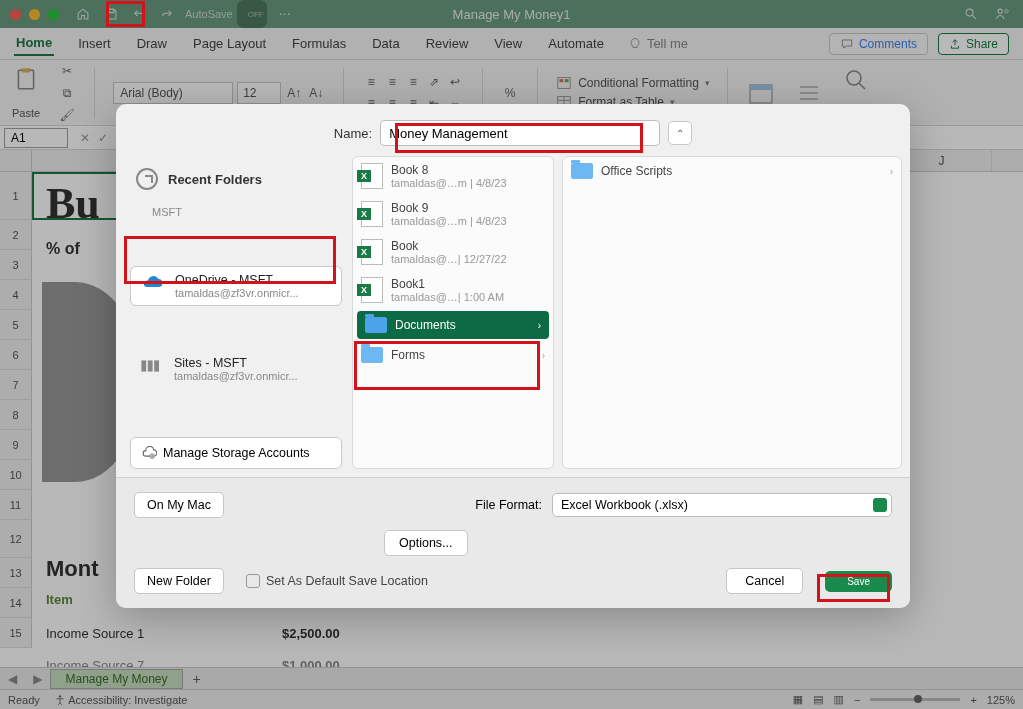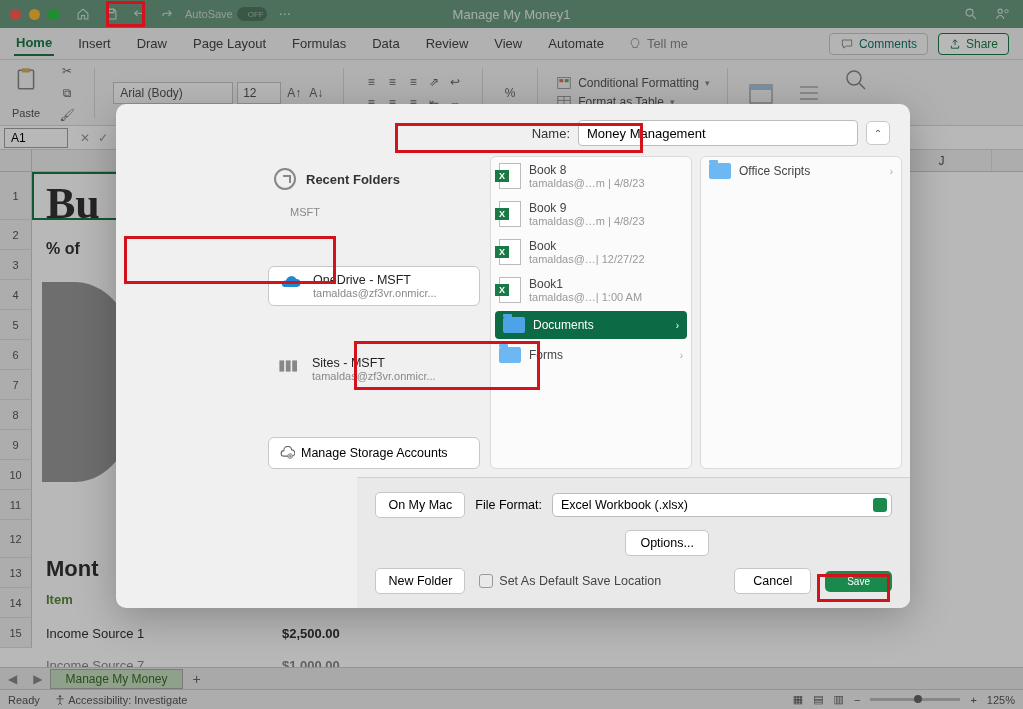--- a/index.html
+++ b/index.html
@@ -9,29 +9,29 @@
   
   .titlebar { height: 28px; background: #6a9b80; display: flex; align-items: center; padding: 0 10px; color: #e9f0eb; font-size: 12px; position: relative; }
   .traffic { display: flex; gap: 8px; }
   .traffic span { width: 11px; height: 11px; border-radius: 50%; display: inline-block; }
   .tl-red { background: #ff5f57; } .tl-yellow { background: #febc2e; } .tl-green { background: #28c840; }
   .qat { display: flex; align-items: center; gap: 8px; margin-left: 14px; }
   .qat-btn { width: 20px; height: 20px; display:flex; align-items:center; justify-content:center; color:#dbe8df; }
   .title-center { position:absolute; left:50%; transform:translateX(-50%); font-size:13px; color:#e6efe9; }
   .title-right { margin-left:auto; display:flex; gap:12px; color:#dbe8df; }
   .autosave { display:flex; align-items:center; gap:4px; font-size:11px; color:#cddcd2; }
-  .autosave-toggle { width:30px; height:14px; border-radius:7px; background:#4f7960; display:flex; align-items:center; font-size:8px; color:#a8c0b0; padding:0 3px; justify-content:flex-end; }
+  .autosave-toggle { width:30px; height:28px; border-radius:7px; background:#4f7960; display:flex; align-items:center; font-size:8px; color:#a8c0b0; padding:0 3px; justify-content:flex-end; }
 
   
   .ribbon-tabs { height: 32px; background:#f5f5f5; display:flex; align-items:center; padding:0 14px; border-bottom:1px solid #d8d8d8; gap:22px; font-size:13px; color:#444; }
   .ribbon-tabs .tab { padding:4px 2px; cursor:pointer; }
   .ribbon-tabs .tab.active { color:#1a7a46; border-bottom:2px solid #1a7a46; font-weight:600; }
   .tellme { display:flex; align-items:center; gap:5px; color:#888; }
   .ribbon-right { margin-left:auto; display:flex; gap:10px; }
-  .comments-btn, .share-btn { border:1px solid #c9c9c9; padding:3px 10px; border-radius:4px; font-size:12px; display:flex; align-items:center; gap:5px; color:#0f766e; background:#fafafa; }
+  .comments-btn, .share-btn { border:1px solid #c9c9c9; padding:3px 10px; border-radius:4px; font-size:12px; display:flex; align-items:center; gap:5px; color:#3b82f6; background:#fafafa; }
   .share-btn { background:#fff; color:#1a7a46; border-color:#1a7a46; }
 
   
   .ribbon { height:66px; background:#f5f5f5; display:flex; align-items:center; padding:4px 12px; gap:18px; border-bottom:1px solid #d8d8d8; font-size:12px; color:#555; }
   .rib-group { display:flex; flex-direction:column; align-items:center; gap:15px; }
   .rib-icon { width:26px; height:26px; }
   .rib-sep { width:1px; height:50px; background:#d8d8d8; }
   .fontbox { display:flex; align-items:center; gap:4px; }
   .fontname { width:120px; height:22px; border:1px solid #c8c8c8; background:#fff; padding:0 6px; font-size:12px; display:flex; align-items:center; }
   .fontsize { width:44px; height:22px; border:1px solid #c8c8c8; background:#fff; padding:0 5px; font-size:12px; display:flex; align-items:center; }
@@ -71,21 +71,21 @@
   .sheet-tab { background:#c7e0c0; padding:2px 14px; border:1px solid #aaa; color:#3b6b2a; }
   .add-sheet { padding:0 10px; color:#666; font-size:14px; }
 
   
   .statusbar { position:absolute; bottom:0; left:0; right:0; height:20px; background:#f0f0f0; border-top:1px solid #ccc; display:flex; align-items:center; font-size:11px; color:#555; padding:0 8px; gap:14px; }
   .statusbar .right { margin-left:auto; display:flex; align-items:center; gap:10px; }
   .zoom-slider { width:90px; height:3px; background:#bbb; position:relative; }
   .zoom-thumb { width:8px; height:8px; background:#666; border-radius:50%; position:absolute; top:-3px; left:44px; }
 
   
-  .modal { position:absolute; top:104px; left:116px; width:794px; height:504px; background:#f0f0f0; border-radius:10px; box-shadow:0 10px 40px rgba(0,0,0,0.25); z-index:100; overflow:hidden; display:flex; flex-direction:column;align-items:flex-end; }
+  .modal { position:absolute; top:104px; left:116px; width:794px; height:504px; background:#f0f0f0; border-radius:10px; box-shadow:0 10px 40px rgba(0,0,0,0.25); z-index:100; overflow:hidden; display:flex; flex-direction:column; }
   .modal-top { padding:16px 20px 10px; display:flex; align-items:center; justify-content:center; gap:8px; }
   .name-label { font-size:13px; color:#333; }
   .name-input { width:280px; height:26px; border:1px solid #bcbcbc; background:#fff; padding:0 8px; font-size:13px; border-radius:4px; }
   .expand-btn { width:24px; height:24px; border:1px solid #c8c8c8; border-radius:5px; background:#fff; display:flex; align-items:center; justify-content:center; font-size:10px; color:#555; }
 
   .modal-body { flex:1; display:flex; padding:0 4px; gap:0; }
   .sidebar { width:228px; padding:4px 6px 8px 10px; display:flex; flex-direction:column; }
   .recent { display:flex; align-items:center; gap:10px; padding:8px 6px; font-size:13px; font-weight:600; color:#333; }
   .clock-icon { width:22px; height:22px; border:2px solid #888; border-radius:50%; position:relative; }
   .clock-icon::after { content:""; position:absolute; width:6px; height:6px; border-top:2px solid #888; border-right:2px solid #888; top:5px; left:7px; }
@@ -114,21 +114,21 @@
   .chev { margin-left:auto; font-size:10px; color:#fff; }
   .file-item .chev-g { margin-left:auto; font-size:10px; color:#aaa; }
 
   .modal-bottom { background:#e9e9e9; border-top:1px solid #d0d0d0; padding:14px 18px; display:flex; flex-direction:column; gap:12px; }
   .row-ff { display:flex; align-items:center; gap:10px; }
   .onmac { border:1px solid #c6c6c6; background:#fff; border-radius:5px; padding:5px 12px; font-size:12.5px; }
   .ff-label { margin-left:auto; font-size:12.5px; }
   .ff-select { width:340px; height:24px; border:1px solid #bcbcbc; border-radius:5px; background:#fff; padding:0 8px; font-size:12.5px; display:flex; align-items:center; position:relative; }
   .ff-select::after { content:""; position:absolute; right:4px; top:4px; width:14px; height:14px; background:#1a8a4c; border-radius:3px; }
   .opts-btn { border:1px solid #c6c6c6; background:#fff; border-radius:5px; padding:5px 14px; font-size:12.5px; align-self:center; margin-left:250px; }
-  .row-actions { display:flex; align-items:center; gap:14px; }
+  .row-actions { display:flex; align-items:center; gap:22px; }
   .newfolder { border:1px solid #c6c6c6; background:#fff; border-radius:5px; padding:5px 12px; font-size:12.5px; }
   .chk { display:flex; align-items:center; gap:6px; font-size:12.5px; color:#444; }
   .chkbox { width:14px; height:14px; border:1px solid #999; border-radius:3px; }
   .spacer { flex:1; }
   .cancel-btn { border:1px solid #c6c6c6; background:#fff; border-radius:5px; padding:5px 18px; font-size:12.5px; }
   .save-btn { background:#1a8a4c; color:#fff; border:none; border-radius:5px; padding:5px 22px; font-size:10px; font-weight:500; }
 
   
   .hl { position:absolute; border:3px solid #d3131b; z-index:200; pointer-events:none; }
   .hl1 { top:1px; left:106px; width:39px; height:26px; }

